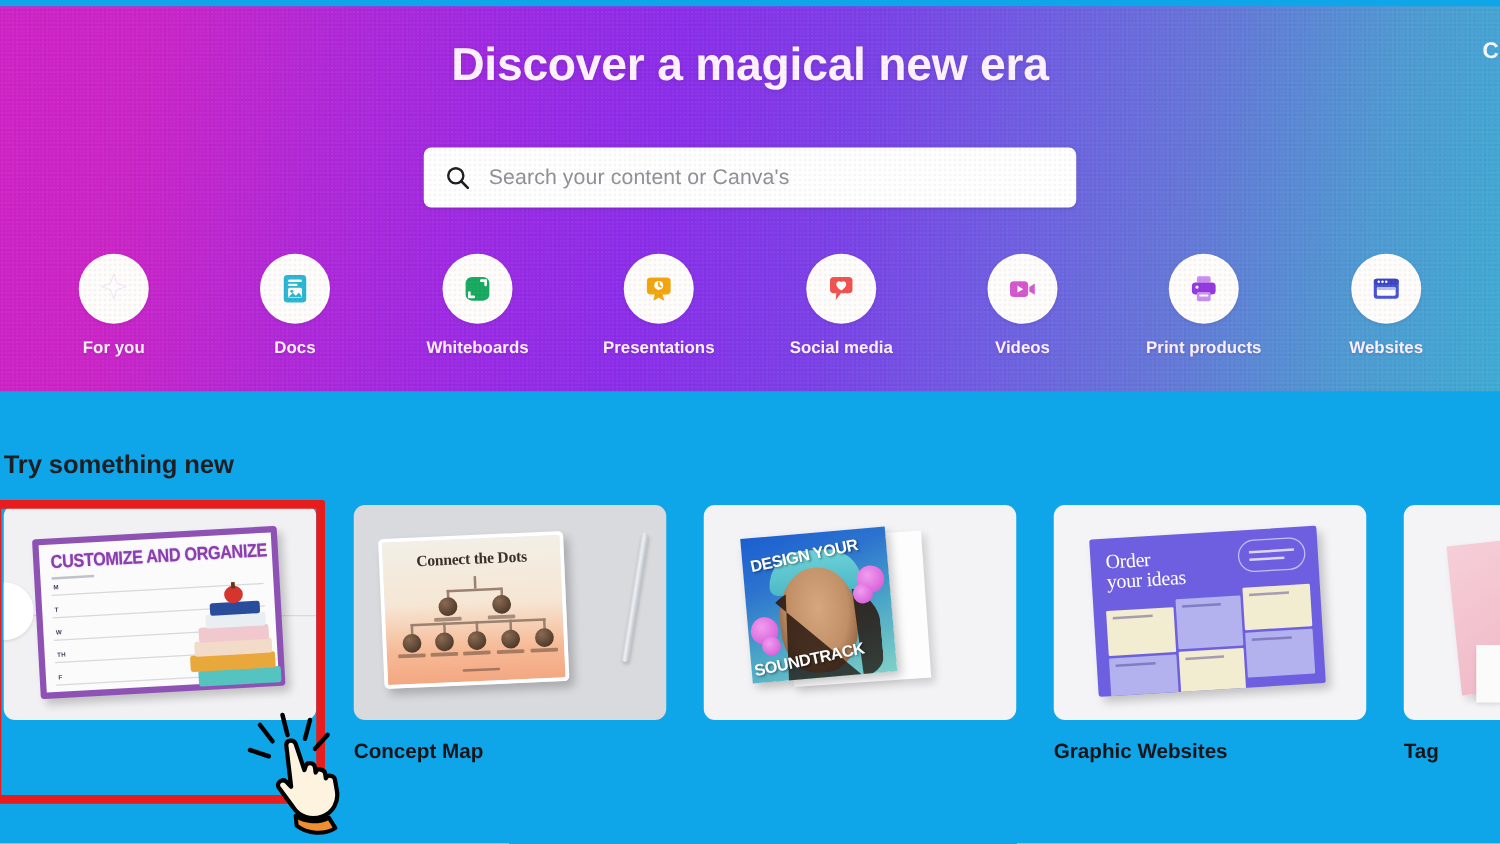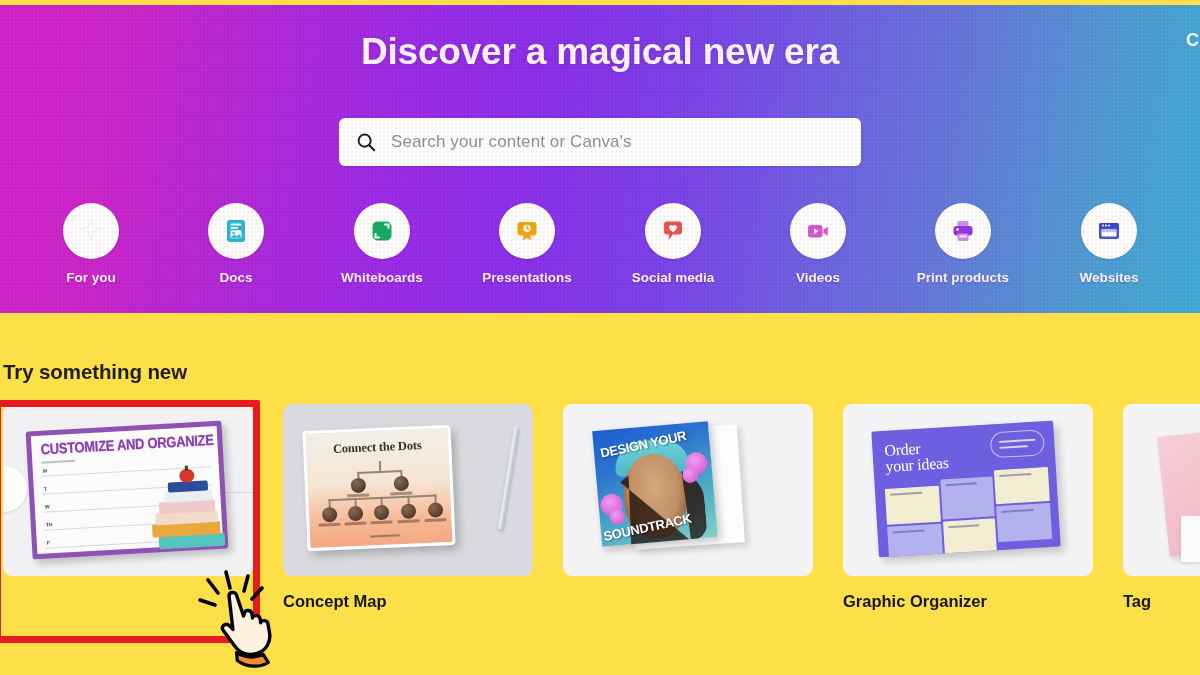--- a/index.html
+++ b/index.html
@@ -2,21 +2,21 @@
 <html><head>
 <meta charset="utf-8">
 <style>
   * { box-sizing: border-box; margin: 0; padding: 0; }
   html, body {
     width: 1200px; height: 675px;
     overflow: hidden;
     background: #ffffff;
     font-family: "Liberation Sans", sans-serif;
   }
-  #app { position: relative; width: 1200px; height: 675px; background:#fde047; }
+  #app { position: relative; width: 1200px; height: 675px; background:#0ea5e9; }
 
   
   .hero {
     position: absolute; left: 0; top: 5px; width: 1200px; height: 308px;
     background: linear-gradient(100deg,
         #cf23c6 0%, #cb24c7 10%, #b028d8 22%,
         #9c2ae4 33%, #8b2eea 44%, #7b41e7 56%,
         #6f5ee2 67%, #6577d8 78%, #4f9ad2 90%, #3fabd4 100%);
     overflow: hidden;
   }
@@ -456,21 +456,21 @@
               <span></span>
             </div>
           <div class="cell" style="left:66px;top:94px;width:52px;height:34px;background:#f2ecd0">
               <span></span>
             </div>
           <div class="cell" style="left:120px;top:82px;width:54px;height:36px;background:#b3b2ef">
               <span></span>
             </div>
         </div>
       </div>
-      <div class="card-label">Graphic Organizer</div>
+      <div class="card-label">Graphic Websites</div>
     </div>
 
     <div class="card" style="left:1123px">
       <div class="card-thumb t5">
         <div class="pink"></div>
         <div class="wht"></div>
       </div>
       <div class="card-label">Tag</div>
     </div>
 

